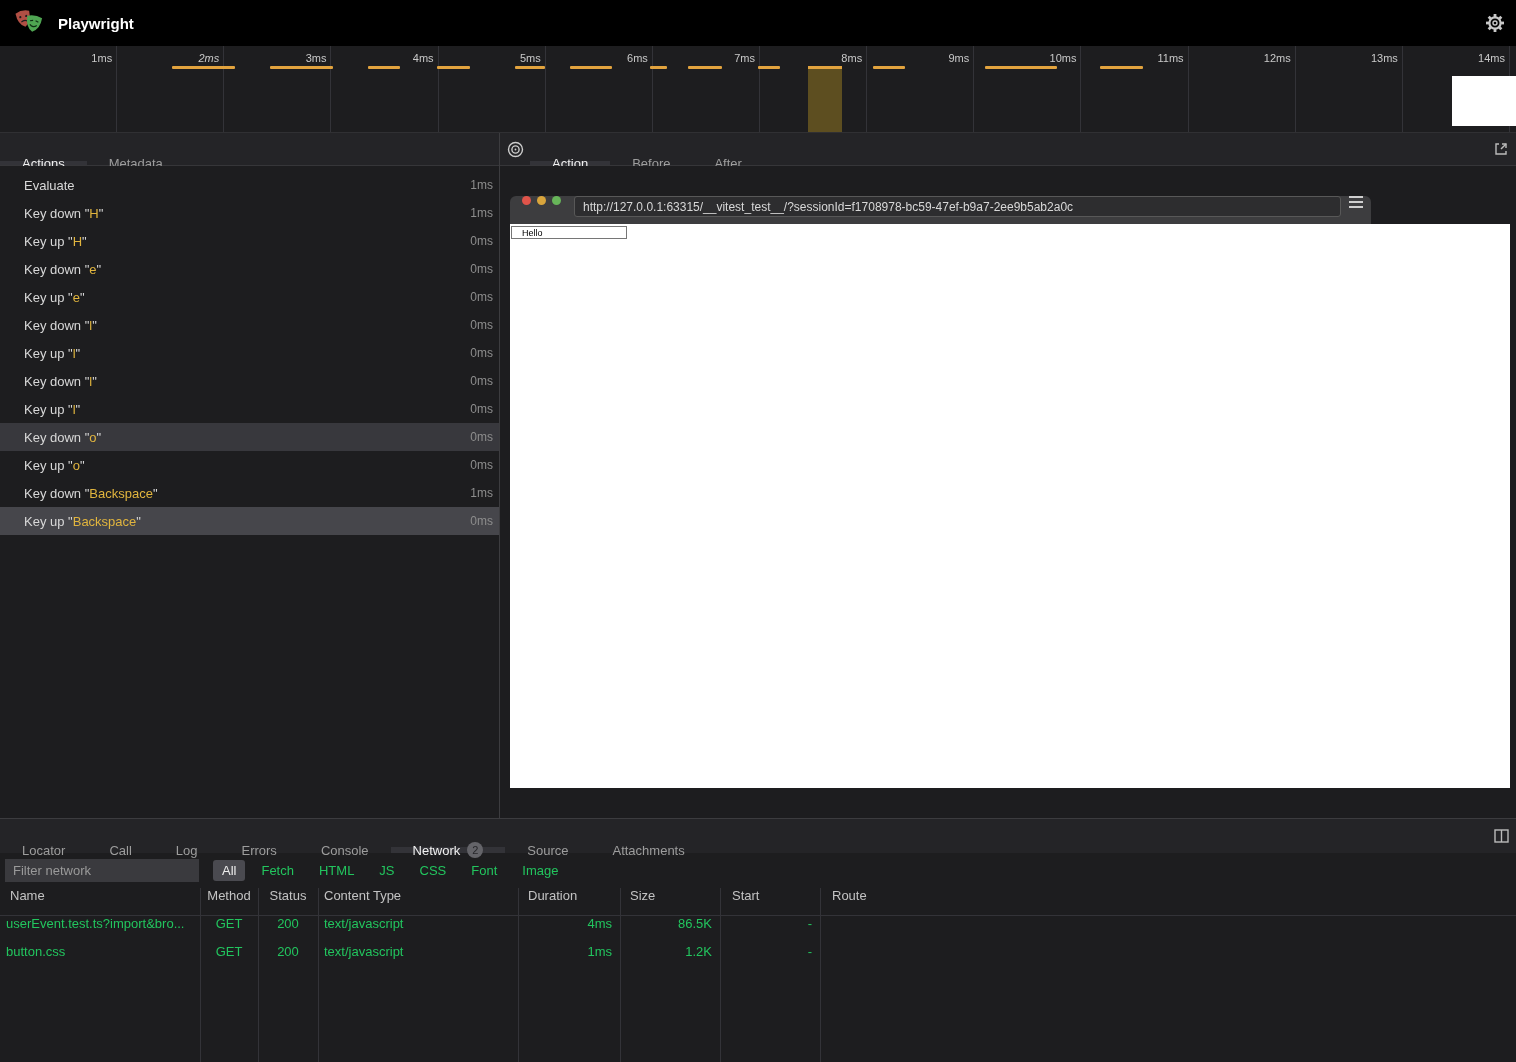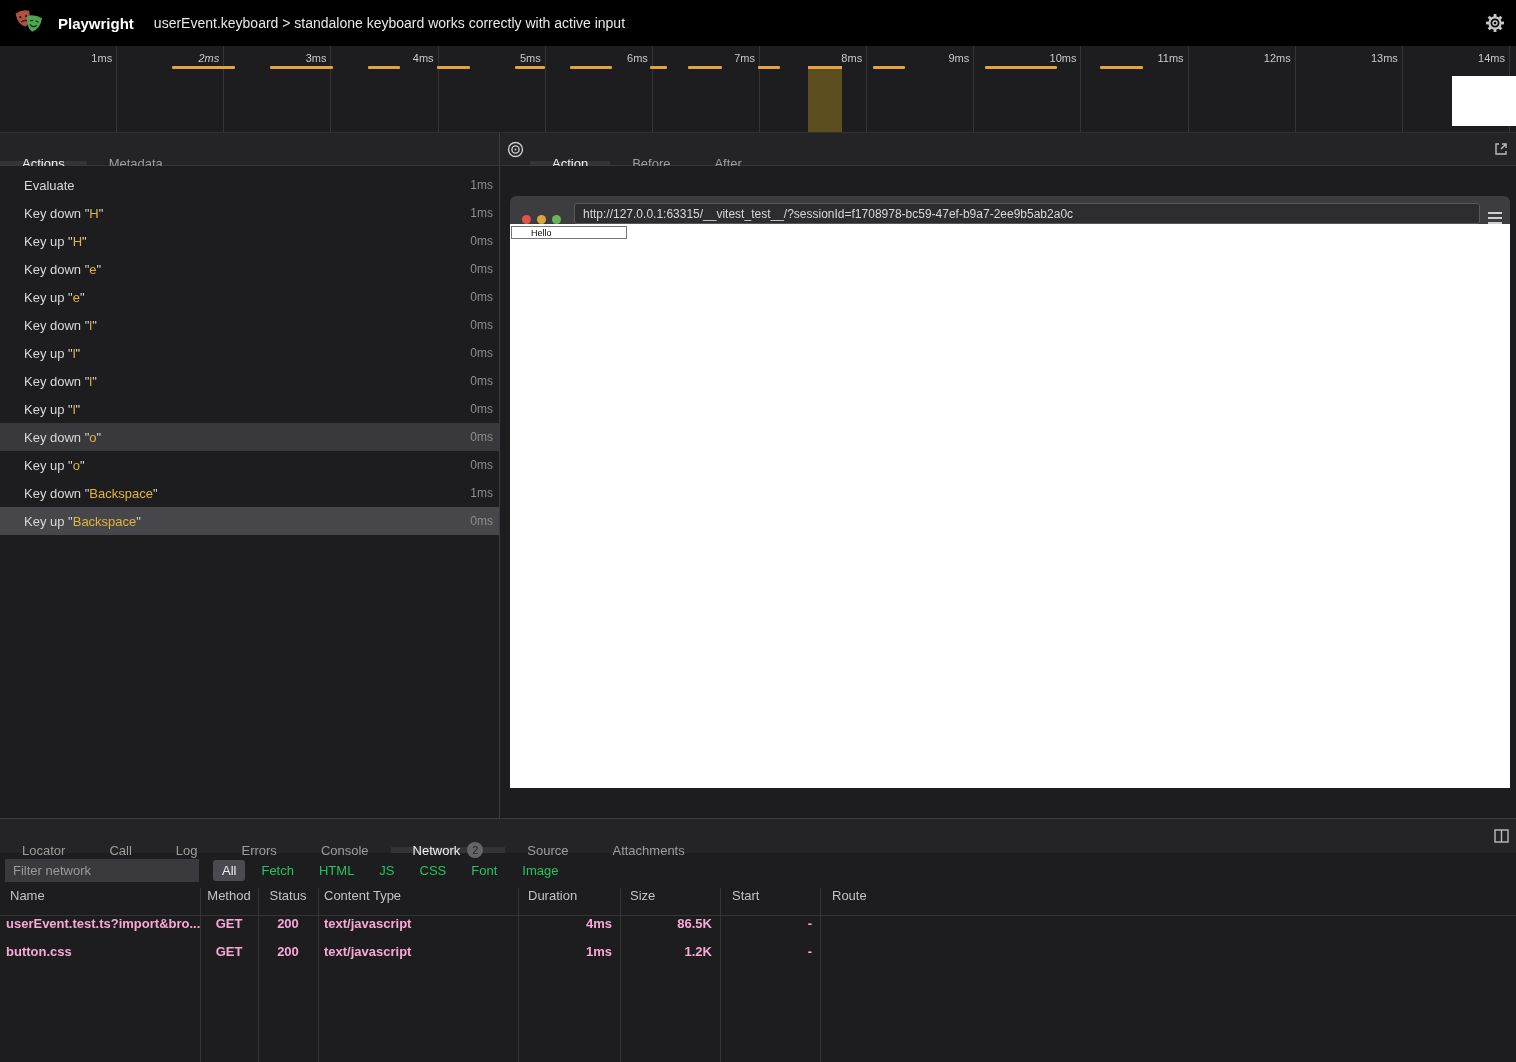--- a/index.html
+++ b/index.html
@@ -33,51 +33,51 @@
 
   .action-list { flex:1; background:#1d1d1f; font-size:13px; padding-top:5px; }
   .action-row { position:relative; height:28px; display:flex; align-items:center; padding-left:24px; color:#d8d8d8; white-space:pre; cursor:pointer; }
   .action-row.highlighted { background:#38383d; }
   .action-row.selected { background:#46464b; }
   .action-value { color:#e1b53e; }
   .action-duration { position:absolute; right:6px; color:#8d8d8d; font-size:12px; }
 
   
   .snapshot-area { position:relative; flex:1; background:#1d1d1f; }
-  .browser-chrome { position:absolute; left:10px; top:30px; width:1000px; height:28px; background:#3d3d3f;
-                    border-radius:6px 6px 0 0; display:flex; align-items:flex-end; }
+  .browser-chrome { position:absolute; left:10px; top:30px; width:861px; height:28px; background:#3d3d3f;
+                    border-radius:6px 6px 0 0; display:flex; align-items:flex-start; }
   .traffic { width:9px; height:9px; border-radius:50%; margin-left:6px; }
   .traffic:first-child { margin-left:12px; }
   .url-pill { margin-left:13px; flex:1; height:21px; background:#2d2d2f; border:1px solid #585858; border-radius:3px;
               font-size:12px; color:#d8d8d8; display:flex; align-items:center; padding:0 8px;
               white-space:nowrap; overflow:hidden; }
   .menu-icon { width:30px; display:flex; flex-direction:column; align-items:center; gap:3px; }
   .menu-icon i { display:block; width:14px; height:2px; background:#cfcfcf; }
   .page { position:absolute; left:10px; top:58px; width:1000px; height:564px; background:#fff; }
   .page input { position:absolute; left:1px; top:2px; width:116px; height:13px; border:1px solid #767676;
-                font-family:"Liberation Sans",sans-serif; font-size:9px; padding:0 19px; color:#000; background:#fff; }
+                font-family:"Liberation Sans",sans-serif; font-size:9px; padding:0 10px; color:#000; background:#fff; }
 
   
   .bottom-panel { height:244px; border-top:1px solid #3c3c3f; background:#1d1d1f; display:flex; flex-direction:column; }
   .bottom-tabbar { height:34px; border-bottom:none; }
   .badge { width:16px; height:16px; border-radius:50%; background:#646469; color:#26262a; font-size:11px;
            display:flex; align-items:center; justify-content:center; margin-left:7px; }
   .filter-row { height:35px; display:flex; align-items:center; font-size:13px; }
   .filter-input { margin-left:5px; width:194px; height:23px; background:#3a3a3e; border:none; color:#cfcfcf;
                   font-family:"Liberation Sans",sans-serif; font-size:13px; padding:0 8px; }
   .filter-input::placeholder { color:#9a9a9a; }
   .chips { display:flex; align-items:center; margin-left:14px; gap:7px; }
   .chip { padding:3px 9px; border-radius:3px; color:#22c55e; cursor:pointer; }
   .chip.selected { background:#4a4a50; color:#eee; }
 
   .net-table { position:relative; flex:1; font-size:13px; }
   .net-line { position:absolute; top:0; bottom:0; width:1px; background:#333338; }
   .net-hdr, .net-row { display:flex; height:28px; position:relative; }
   .net-hdr { color:#c3c3c3; border-bottom:1px solid #333338; }
-  .net-row { color:#f9a8d4; cursor:pointer;font-weight:bold; }
+  .net-row { color:#22c55e; cursor:pointer; }
   .ncell { white-space:nowrap; overflow:hidden; }
   .cw0{width:200px} .cw1{width:58px} .cw2{width:60px} .cw3{width:200px} .cw4{width:102px} .cw5{width:100px} .cw6{width:100px} .cw7{flex:1}
   .cw1,.cw2 { text-align:center; }
   .net-hdr .cw0{padding-left:10px} .net-row .cw0{padding-left:6px}
   .cw3{padding-left:6px}
   .net-hdr .cw4,.net-hdr .cw5{padding-left:10px} .net-hdr .cw6,.net-hdr .cw7{padding-left:12px}
   .net-row .cw4,.net-row .cw5,.net-row .cw6{text-align:right;padding-right:8px}
 </style>
 </head>
 <body>
@@ -90,21 +90,20 @@
         <circle cx="13" cy="7.5" r="1.1" fill="#1d1d1f"></circle>
       <path d="M7 12.5 Q10 10.5 13 12.5" stroke="#1d1d1f" stroke-width="1.2" fill="none"></path>
     </g>
     <g transform="rotate(10 20 15)">
       <path d="M12 8 Q19.5 5 27 8 Q27 19 19.5 23 Q12 19 12 8" fill="#4fa552"></path>
       <path d="M15.5 12.5 L18.5 11.5 M21 11.5 L24 12.5" stroke="#0f2e14" stroke-width="1.2" fill="none"></path>
       <path d="M16 16 Q19.5 19.5 23 16" stroke="#0f2e14" stroke-width="1.2" fill="none"></path>
     </g>
   </svg>
   <span class="app-title">Playwright</span>
-  <span class="breadcrumb">userEvent.keyboard &gt; standalone keyboard works correctly with active input</span>
   <button class="gear-btn" title="Settings">
     <svg width="20" height="20" viewBox="-10 -10 20 20">
       <g fill="#c8c8c8">
         <rect x="-1.4" y="-9" width="2.8" height="3.4" transform="rotate(0)"></rect>
         <rect x="-1.4" y="-9" width="2.8" height="3.4" transform="rotate(45)"></rect>
         <rect x="-1.4" y="-9" width="2.8" height="3.4" transform="rotate(90)"></rect>
         <rect x="-1.4" y="-9" width="2.8" height="3.4" transform="rotate(135)"></rect>
         <rect x="-1.4" y="-9" width="2.8" height="3.4" transform="rotate(180)"></rect>
         <rect x="-1.4" y="-9" width="2.8" height="3.4" transform="rotate(225)"></rect>
         <rect x="-1.4" y="-9" width="2.8" height="3.4" transform="rotate(270)"></rect>

